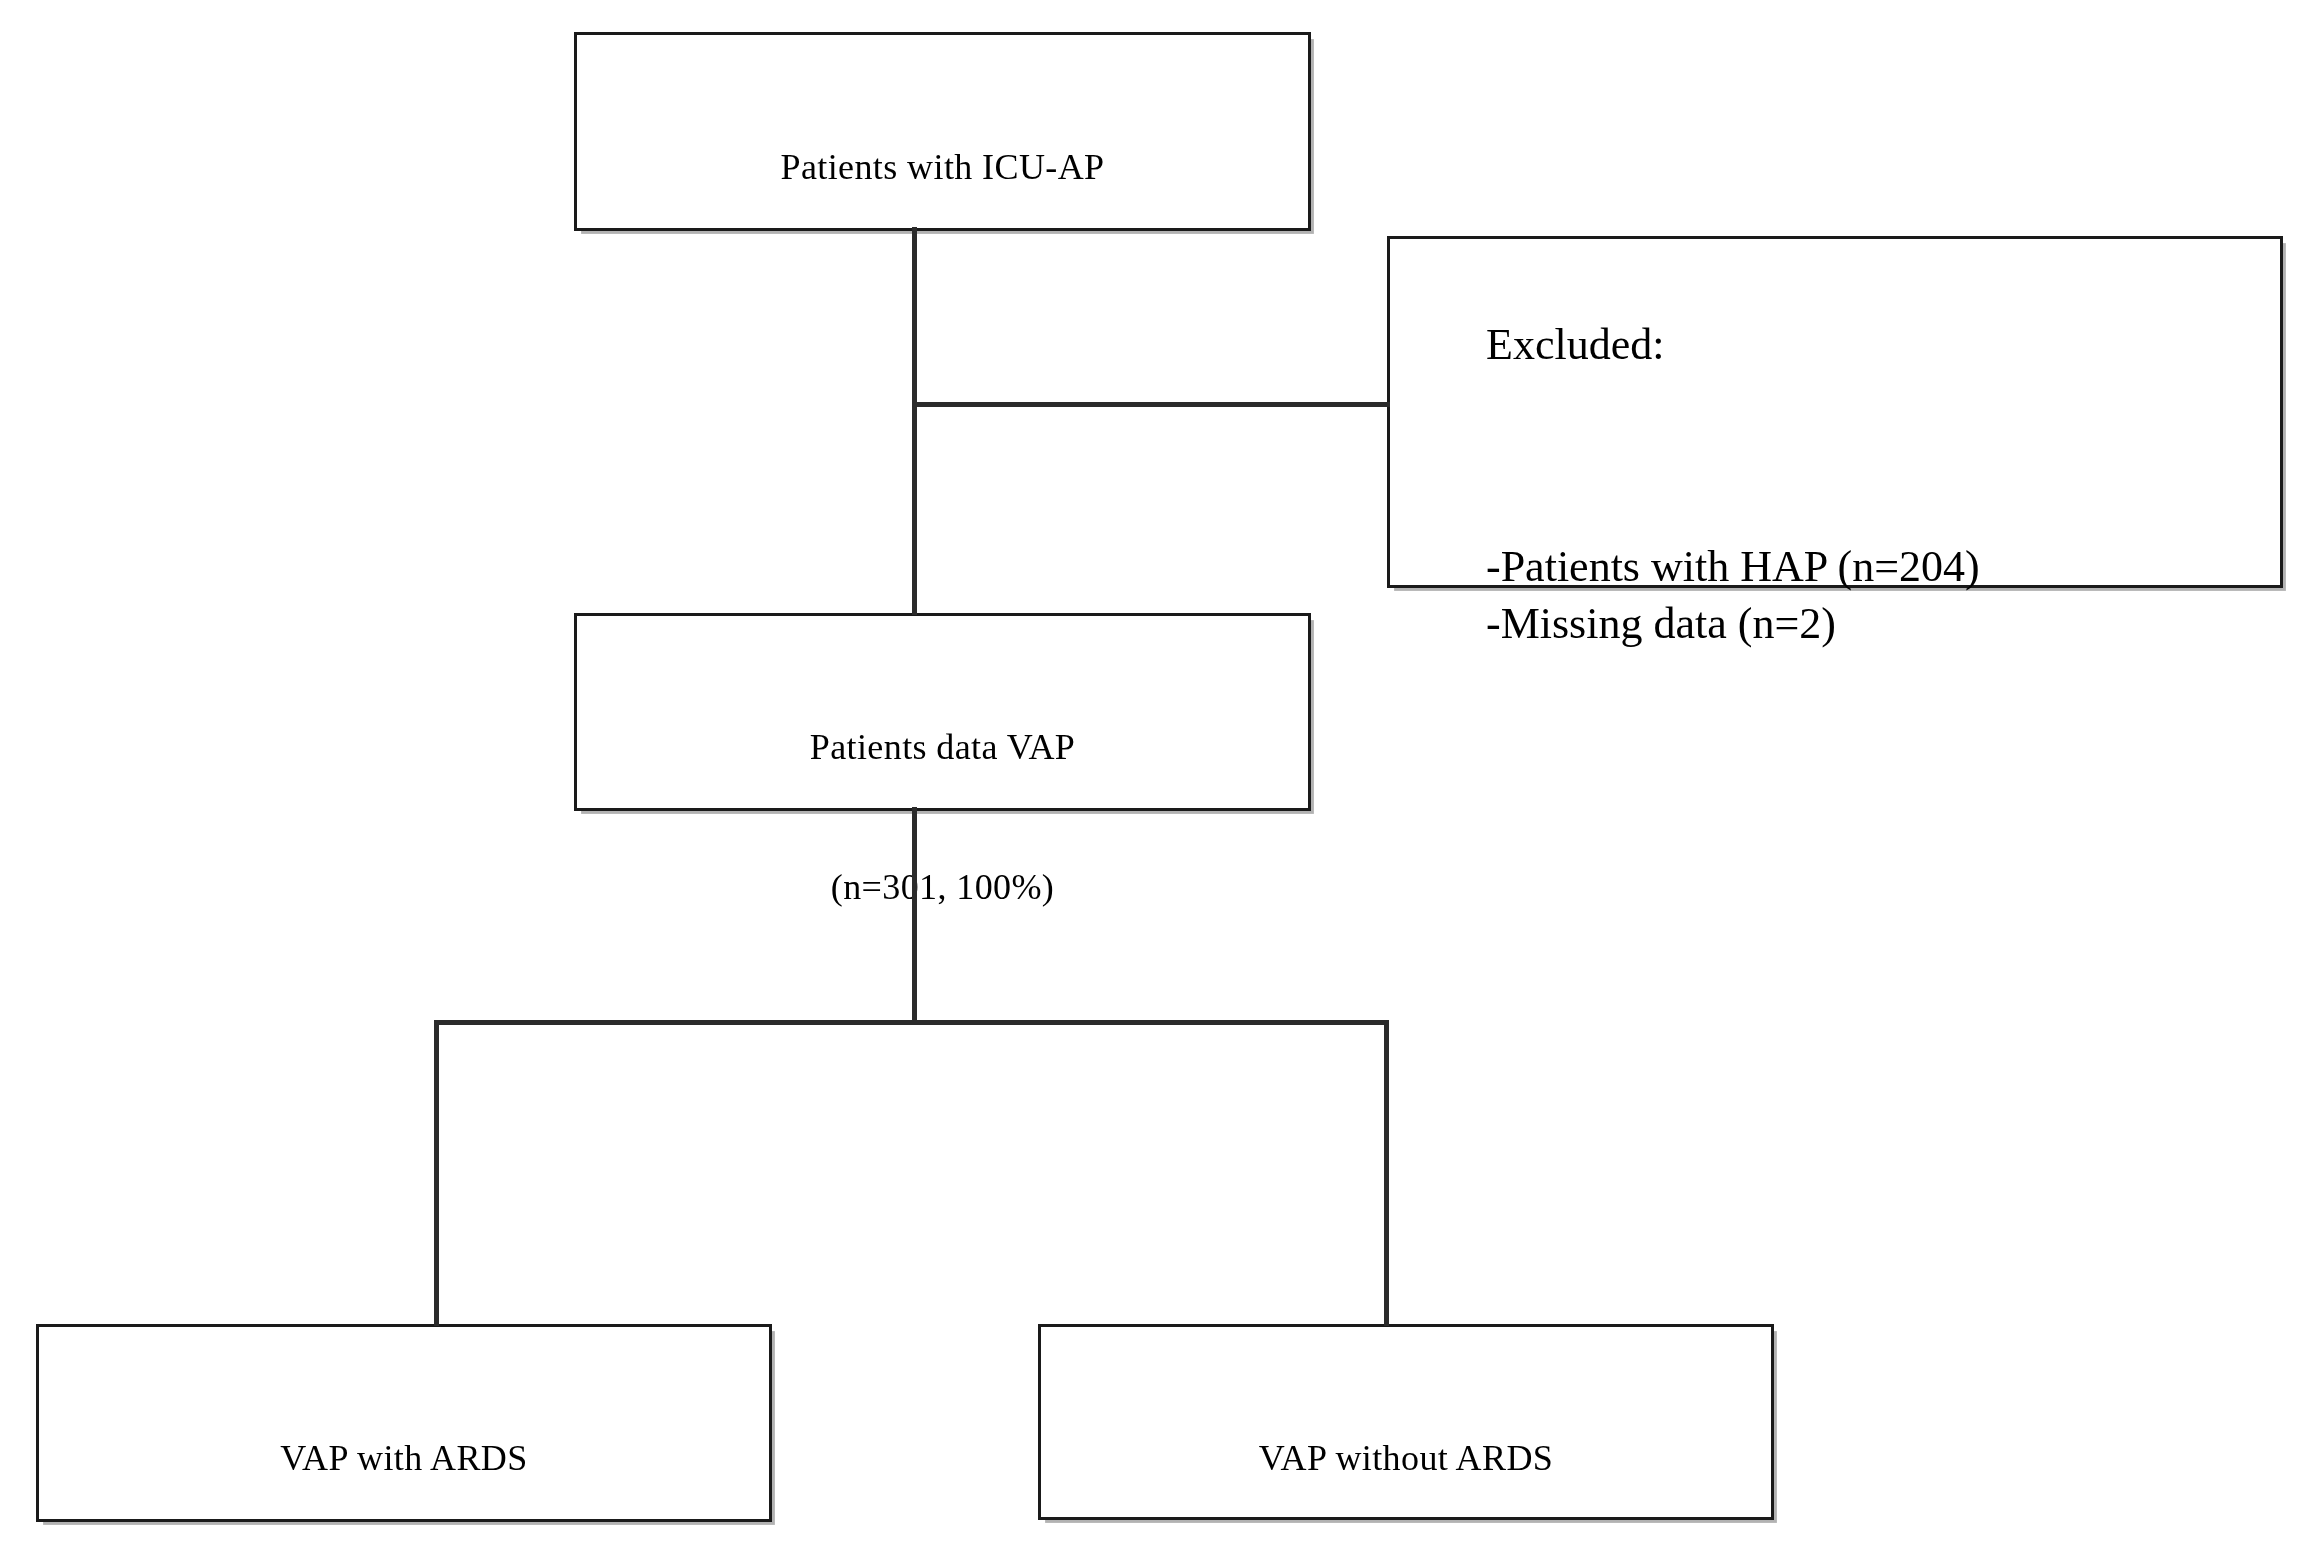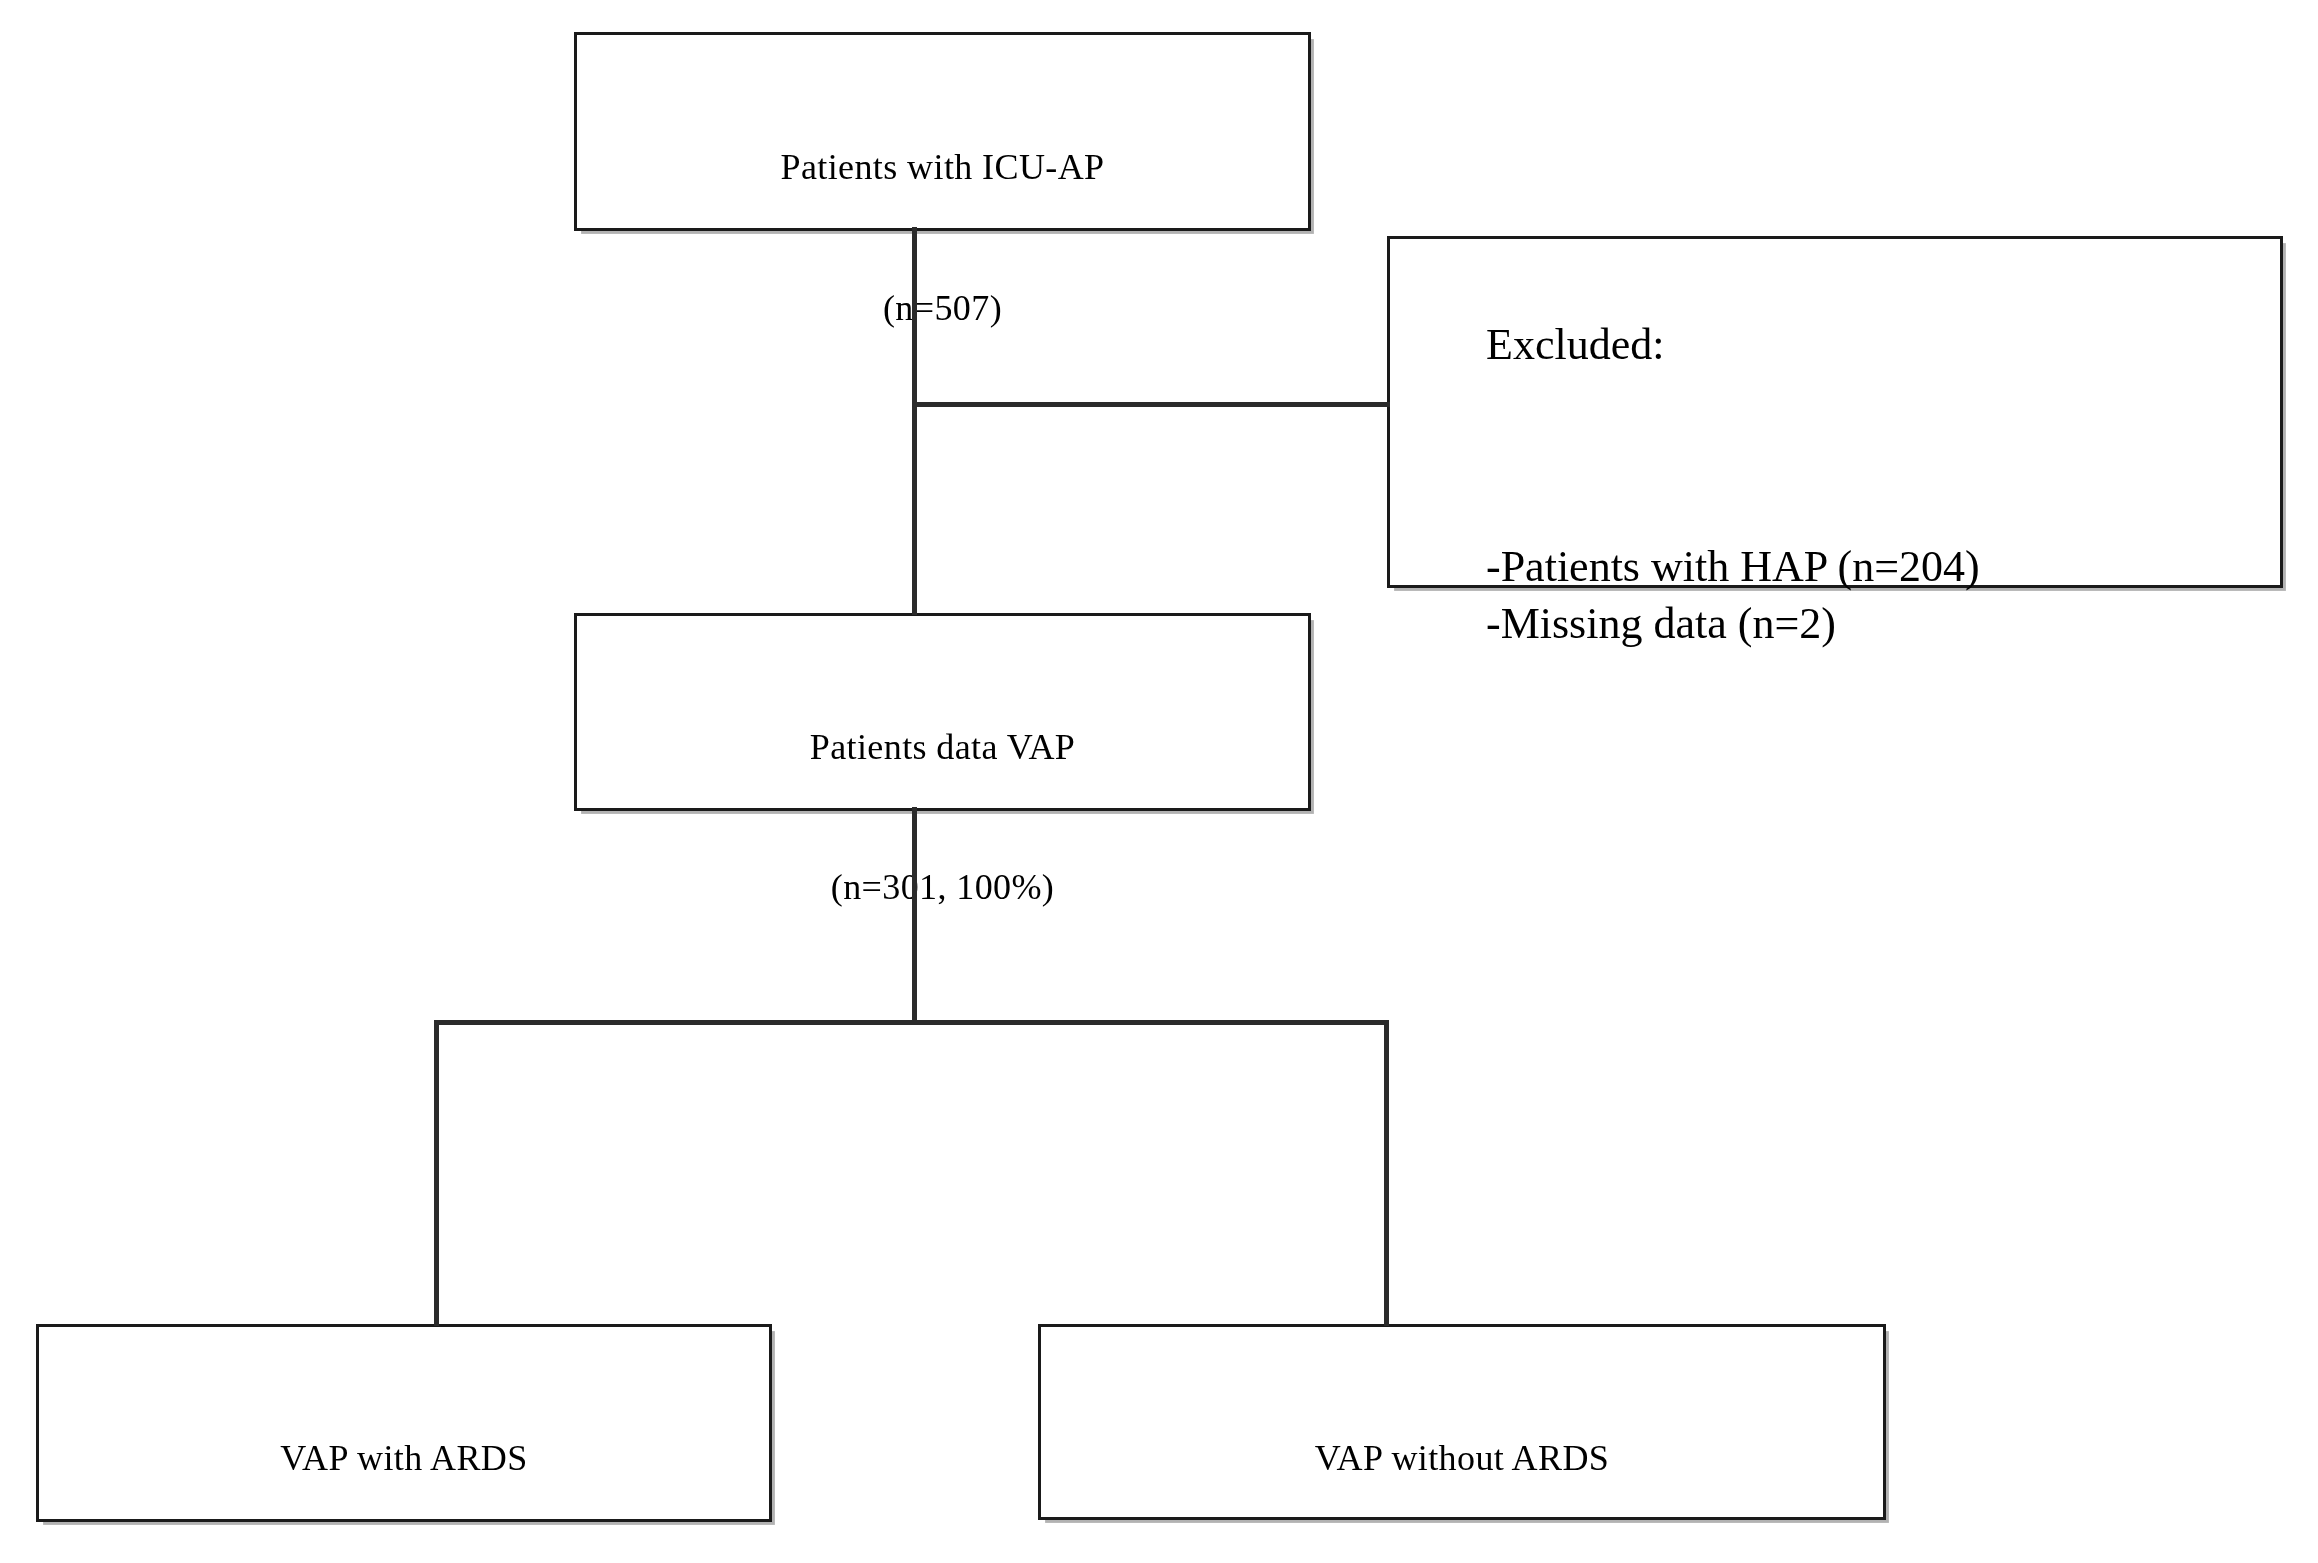--- a/index.html
+++ b/index.html
@@ -83,21 +83,21 @@
     width: 736px;
     height: 198px;
     padding-left: 36px;
   }
   #box-vap-ards .node-text { top: 14.2px; }
 
   
   #box-vap-no-ards {
     left: 1038px;
     top: 1324px;
-    width: 848px;
+    width: 736px;
     height: 196px;
   }
   #box-vap-no-ards .node-text { top: 14.2px; }
 
   
   .conn-v {
     position: absolute;
     width: 5px;
     background: #2b2b2b;
   }
@@ -144,21 +144,20 @@
   }
 </style>
 </head>
 <body>
 
 <div id="canvas">
 
   <div class="node-box" id="box-icu-ap">
     <div class="node-text">
       <span class="line">Patients with ICU-AP</span>
-      <span class="line">(n=507)</span>
     </div>
   </div>
 
   <div class="node-box" id="box-excluded">
     <div class="excluded-text">
       <span class="line">Excluded:</span>
       <span class="gap"></span>
       <span class="line">-Patients with HAP (n=204)</span>
       <span class="line">-Missing data (n=2)</span>
     </div>

